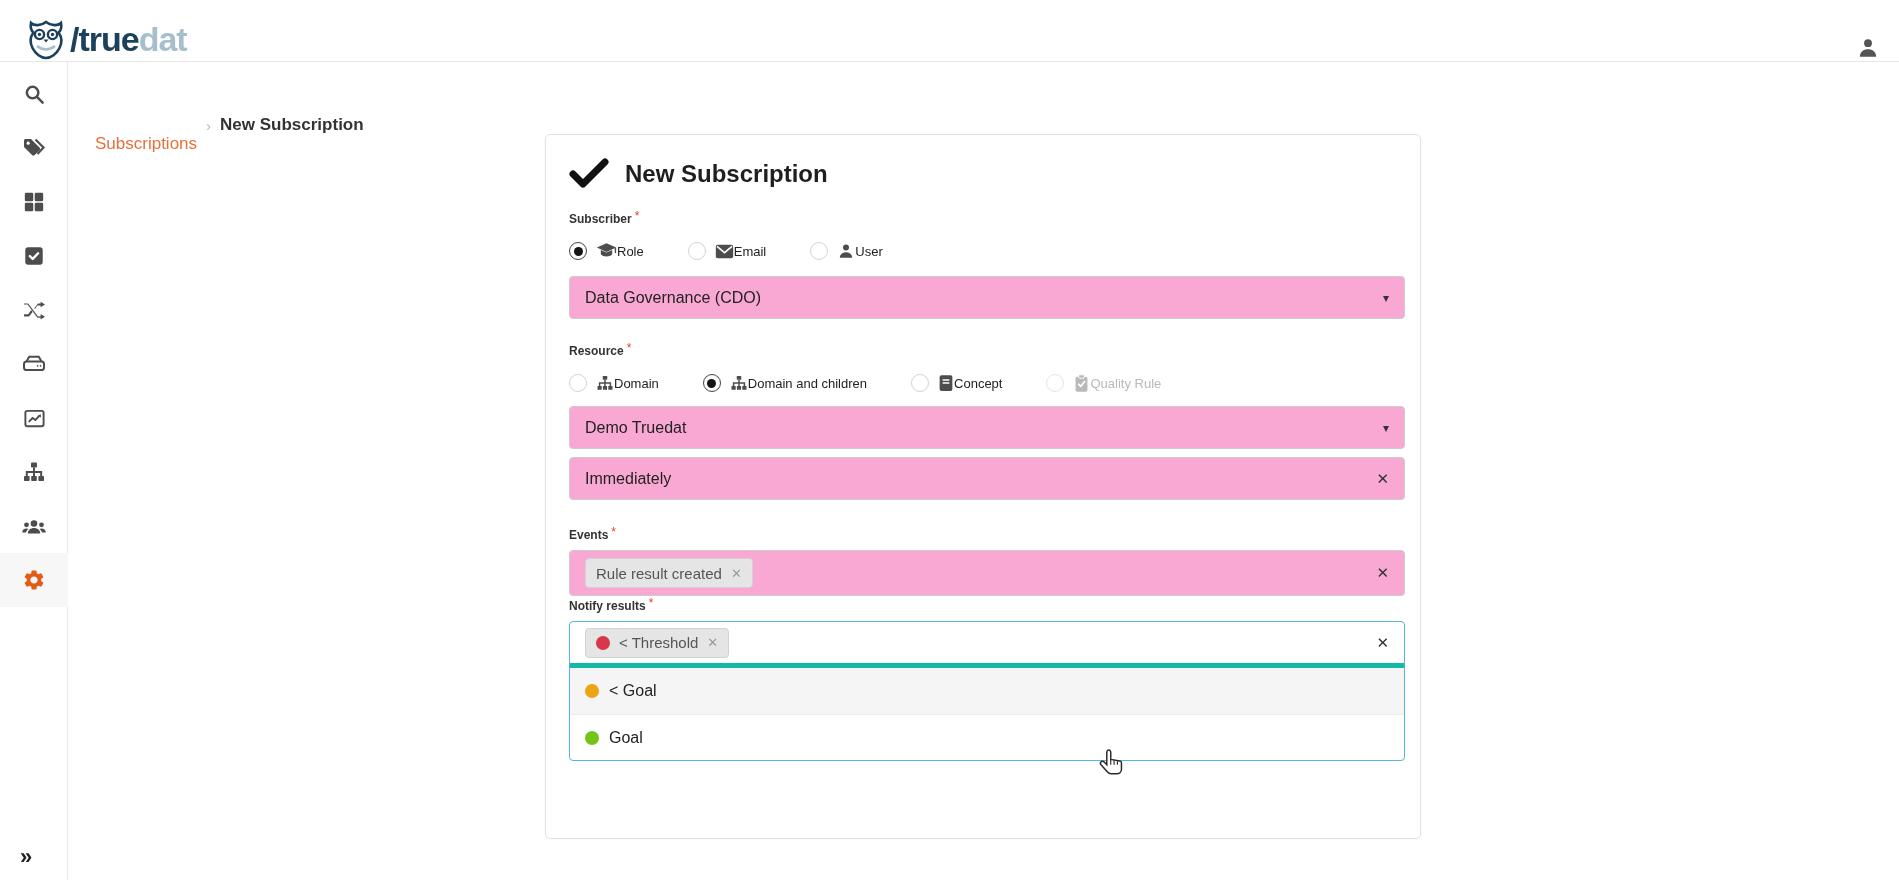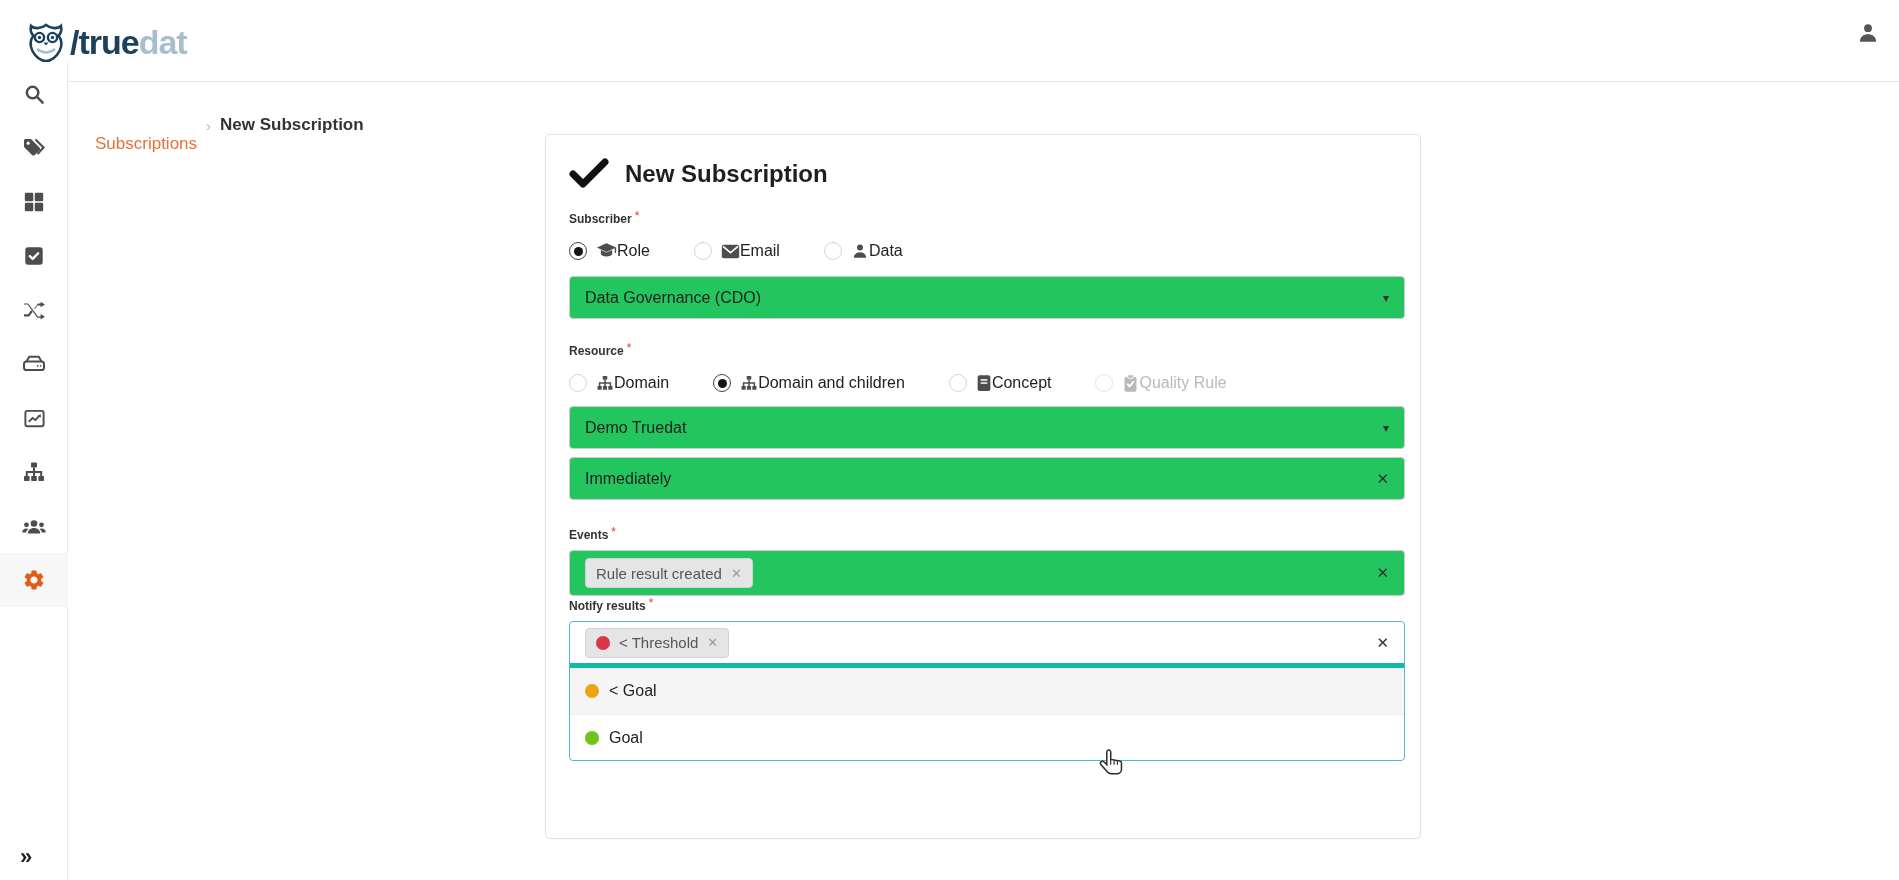--- a/index.html
+++ b/index.html
@@ -4,21 +4,21 @@
 <style>
   * { margin:0; padding:0; box-sizing:border-box; }
   html,body { width:1899px; height:880px; }
   body {
     font-family:"Liberation Sans","DejaVu Sans",sans-serif;
     background:#fff; color:#333; position:relative; overflow:hidden;
   }
   
   .topbar { position:absolute; top:0; left:0; width:1899px; height:62px;
     background:#fff; border-bottom:1px solid #e8e8e8; display:flex;
-    align-items:flex-start; justify-content:space-between; padding:0 18px 0 24px;margin-top:20px; }
+    align-items:flex-end; justify-content:space-between; padding:0 18px 0 24px; }
   .logo { display:flex; align-items:center; gap:2px; }
   .logo-text { font-size:34px; font-weight:700; letter-spacing:-1px; line-height:1; }
   .logo-true { color:#1c415c; }
   .logo-dat  { color:#a7bfcd; }
   .user-btn { width:26px; height:26px; cursor:pointer; }
   
   .sidebar { position:absolute; top:62px; left:0; width:68px; height:818px;
     background:#fff; border-right:1px solid #e8e8e8; }
   .nav-item { width:68px; height:54px; display:flex; align-items:center;
     justify-content:center; cursor:pointer; }
@@ -35,32 +35,32 @@
   
   .card { position:absolute; left:545px; top:134px; width:876px; height:705px;
     background:#fff; border:1px solid #e2e2e2; border-radius:5px;
     padding:0 17px 0 23px; box-shadow:0 1px 2px rgba(0,0,0,0.03); }
   .card-header { display:flex; align-items:center; gap:16px; margin-top:20px; height:38px; }
   .card-title { font-size:24px; font-weight:600; color:#1f1f1f; }
   .field-label { font-size:12px; font-weight:700; color:#333; }
   .req { color:#e0402a; font-size:12px; vertical-align:top; margin-left:3px; }
   
   .radio-row { display:flex; align-items:center; gap:44px; height:28px; }
-  .radio-opt { display:flex; align-items:center; cursor:pointer; font-size:16px; color:#222; }
+  .radio-opt { display:flex; align-items:center; cursor:pointer; font-size:13px; color:#222; }
   .radio-circle { width:18px; height:18px; border-radius:50%;
     border:1.5px solid #d4d4d4; margin-right:9px; flex:none;
     display:flex; align-items:center; justify-content:center; background:#fff; }
   .radio-opt.selected .radio-circle { border-color:#444; }
   .radio-opt.selected .radio-circle::after { content:""; width:9px; height:9px;
     border-radius:50%; background:#151515; display:block; }
   .radio-opt.disabled { color:#b9b9b9; cursor:default; }
   .radio-opt.disabled .radio-circle { border-color:#e4e4e4; }
   
   .select-box, .field-box { width:836px; height:43px; border:1px solid #ccc;
-    border-radius:4px; background:#22c55e; display:flex; align-items:center;
+    border-radius:4px; background:#f9a8d4; display:flex; align-items:center;
     padding:0 15px; font-size:16px; color:#222; cursor:pointer; }
   .select-caret { margin-left:auto; font-size:12px; color:#333; }
   .clear-x { margin-left:auto; font-size:15px; font-weight:700; color:#333; cursor:pointer; }
   
   .tag { display:inline-flex; align-items:center; gap:9px; background:#e5e5e5;
     border:1px solid #d2d2d2; border-radius:4px; padding:0 10px; height:30px;
     font-size:15px; color:#555; }
   .tag-x { color:#9a9a9a; font-weight:700; font-size:13px; cursor:pointer; }
   .dot { width:14px; height:14px; border-radius:50%; flex:none; }
   
@@ -245,21 +245,21 @@
       <span>Email</span>
     </div>
     <div class="radio-opt">
       <span class="radio-circle"></span>
       <span>
         <svg width="18" height="18" viewBox="0 0 24 24" fill="#4d4d4d">
           <circle cx="12" cy="7.2" r="4"></circle>
           <path d="M3.8 21 C3.8 16.2 7.5 13.6 12 13.6 C16.5 13.6 20.2 16.2 20.2 21 Z"></path>
         </svg>
       </span>
-      <span>Data</span>
+      <span>User</span>
     </div>
   </div>
   <div class="select-box" style="margin-top:11px;">
     <span>Data Governance (CDO)</span>
     <span class="select-caret">▾</span>
   </div>
 
   <div class="mt" style="margin-top:22px;">
     <span class="field-label">Resource</span><span class="req">*</span>
   </div>

